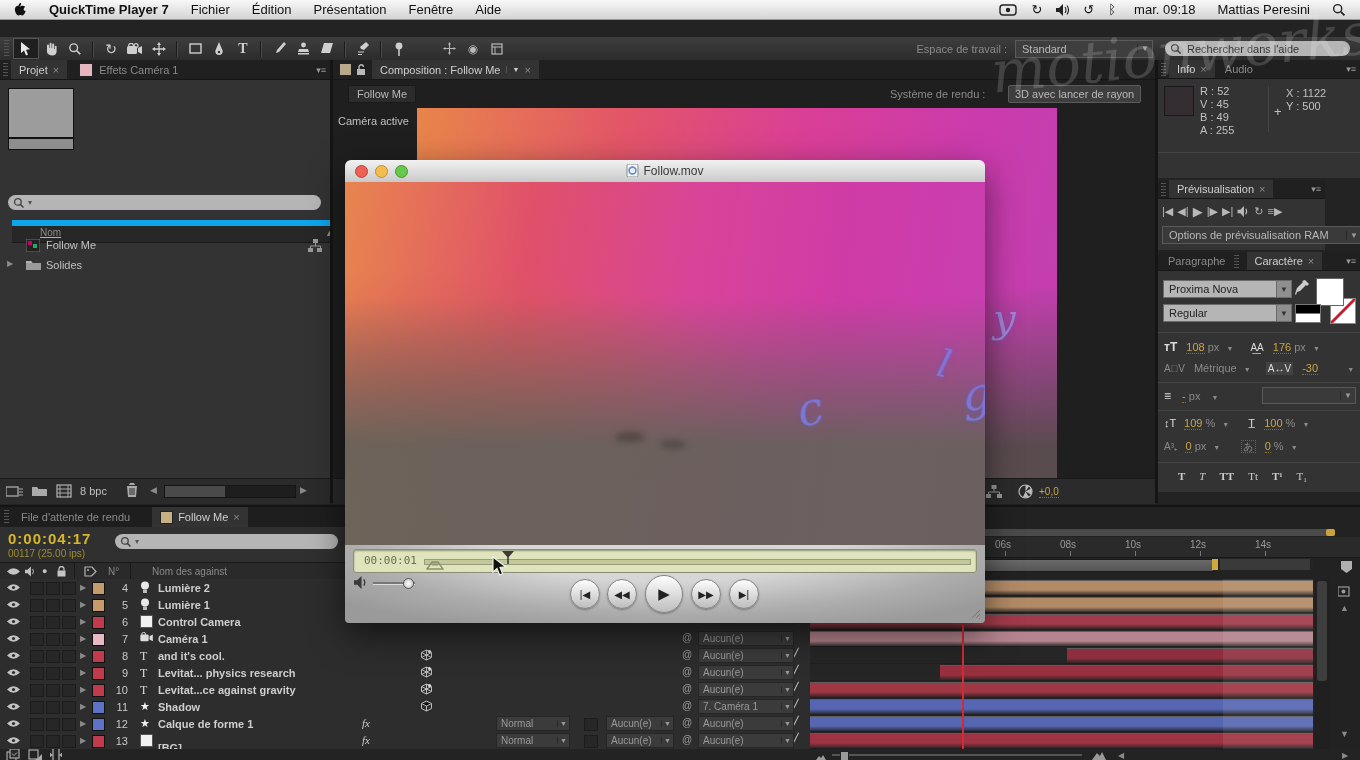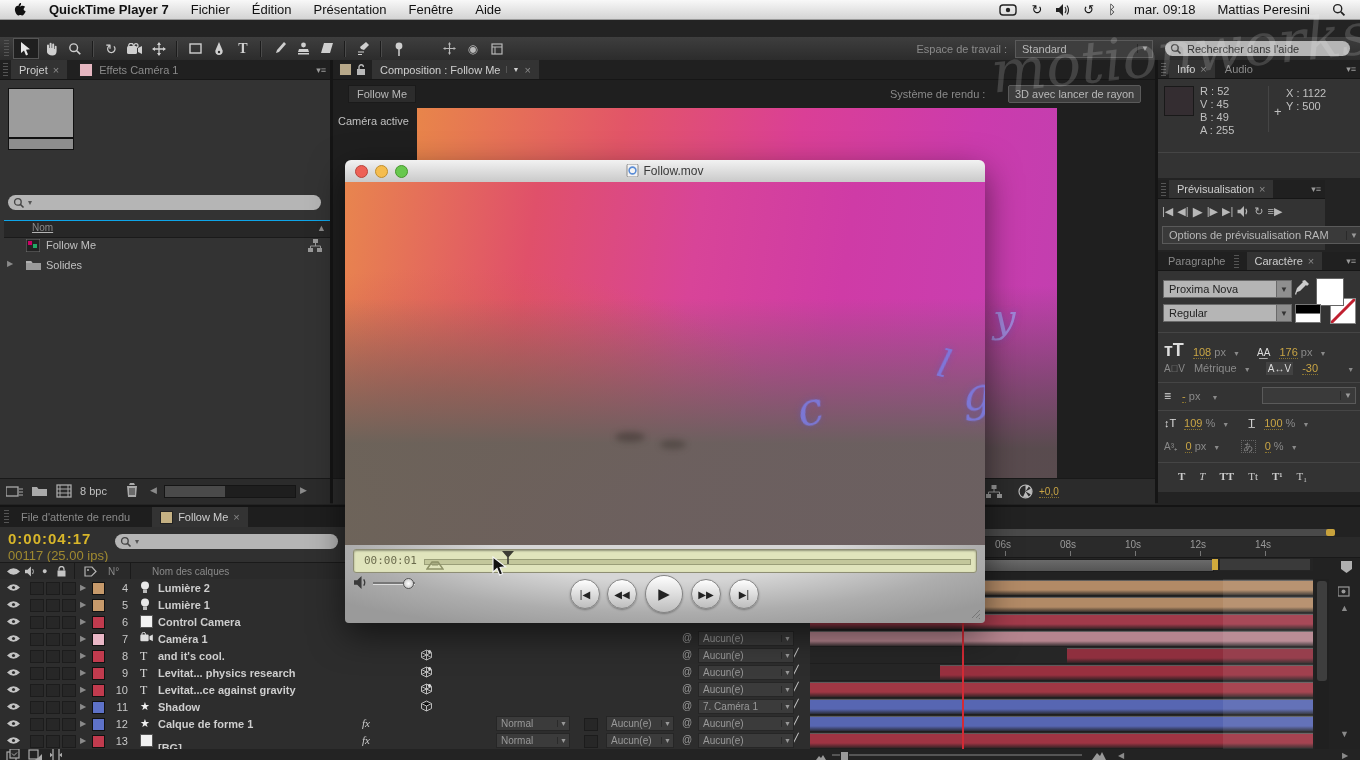--- a/index.html
+++ b/index.html
@@ -231,21 +231,21 @@
     </div>
     <div class="abs" style="left:8px;top:28px;width:64px;height:48px;background:#9c9c9c;border:1px solid #111;"></div>
     <div class="abs" style="left:8px;top:78px;width:64px;height:10px;background:#8e8e8e;border:1px solid #111;"></div>
     <div class="lsearch abs" style="left:8px;top:135px;width:308px;padding-left:5px;">
       <svg width="12" height="12" viewBox="0 0 16 16">
           <circle cx="6.5" cy="6.5" r="4.4" fill="none" stroke="#444" stroke-width="1.8"></circle>
           <line x1="10" y1="10" x2="14" y2="14" stroke="#444" stroke-width="2.2"></line>
         </svg>
       <span style="font-size:8px;color:#555;margin-left:3px;">▾</span>
     </div>
-    <div class="abs" style="left:4px;top:160px;width:330px;height:16px;background:#272727;border-top:1px solid #0ea5e9;border-bottom:1px solid #1a1a1a;text-decoration:underline;">
+    <div class="abs" style="left:12px;top:160px;width:330px;height:16px;background:#272727;border-top:6px solid #0ea5e9;border-bottom:1px solid #1a1a1a;text-decoration:underline;">
       <span class="hdr" style="margin-left:28px;">Nom</span>
       <span class="abs dim" style="right:8px;top:2px;font-size:9px;">▲</span>
     </div>
     <div class="abs" style="left:0;top:177px;width:330px;height:18px;">
       <svg class="abs" style="left:26px;top:2px;" width="14" height="13" viewBox="0 0 14 13">
           <rect width="14" height="13" fill="#222" stroke="#777"></rect>
           <rect x="2" y="2" width="4" height="4" fill="#c06"></rect>
           <rect x="7" y="5" width="4" height="4" fill="#2a6"></rect>
         </svg>
       <span class="abs txt" style="left:46px;top:2px;">Follow Me</span>
@@ -413,21 +413,21 @@
     <div class="abs" style="left:158px;top:26px;width:26px;height:26px;background:#fff;border:1px solid #666;"></div>
     <div class="ldd abs" style="left:5px;top:52px;width:122px;">
       <span>Regular</span>
         <span class="ar">▼</span>
     </div>
     <div class="abs" style="left:137px;top:52px;width:24px;height:8px;background:#000;border:1px solid #777;"></div>
     <div class="abs" style="left:137px;top:61px;width:24px;height:8px;background:#fff;border:1px solid #777;"></div>
     <div class="abs" style="left:0;top:80px;width:202px;height:1px;background:#454545;"></div>
 
     <div class="abs" style="left:6px;top:88px;width:196px;">
-      <span style="font-weight:bold;color:#ddd;font-size:18px;">ᴛT</span>
+      <span style="font-weight:bold;color:#ddd;font-size:12px;">ᴛT</span>
       <span class="yel" style="margin-left:6px;">108</span>
       <span class="dim">px</span>
       <span class="dim" style="font-size:7px;margin-left:4px;">▼</span>
       <span style="margin-left:14px;color:#ddd;font-size:10px;">A͟A</span>
       <span class="yel" style="margin-left:6px;">176</span>
       <span class="dim">px</span>
       <span class="dim" style="font-size:7px;margin-left:4px;">▼</span>
     </div>
     <div class="abs" style="left:6px;top:110px;width:196px;">
       <span class="dim" style="font-size:10px;">A⃡V</span>
@@ -488,21 +488,21 @@
       <div class="tab" style="height:20px;margin-left:14px;">
         <span style="width:11px;height:11px;background:#c5b183;border:1px solid #222;margin-right:5px;"></span>
         <span>Follow Me</span>
           <span class="x">×</span>
       </div>
       <span class="pmenu" style="margin-right:10px;">▾≡</span>
     </div>
 
     <div class="abs" style="left:0;top:20px;width:810px;height:35px;background:#303030;">
       <span class="abs" style="left:8px;top:3px;font-size:15px;font-weight:bold;color:#d8b62a;letter-spacing:1px;">0:00:04:17</span>
-      <span class="abs" style="left:8px;top:21px;font-size:13px;color:#a08a30;">00117 (25.00 ips)</span>
+      <span class="abs" style="left:8px;top:21px;font-size:10px;color:#a08a30;">00117 (25.00 ips)</span>
       <div class="lsearch abs" style="left:115px;top:7px;width:218px;padding-left:5px;">
         <svg width="12" height="12" viewBox="0 0 16 16">
             <circle cx="6.5" cy="6.5" r="4.4" fill="none" stroke="#444" stroke-width="1.8"></circle>
             <line x1="10" y1="10" x2="14" y2="14" stroke="#444" stroke-width="2.2"></line>
           </svg>
         <span style="font-size:8px;color:#555;margin-left:3px;">▾</span>
       </div>
     </div>
 
     <div class="abs" style="left:0;top:55px;width:810px;height:17px;background:#2a2a2a;border-top:1px solid #1a1a1a;border-bottom:1px solid #1a1a1a;">
@@ -518,21 +518,21 @@
           <rect x="0.5" y="4.5" width="8" height="6" fill="#c4c4c4"></rect>
           <path d="M2 4.5V3a2.5 2.5 0 015 0v1.5" fill="none" stroke="#c4c4c4" stroke-width="1.3"></path>
         </svg>
       <div class="abs" style="left:74px;top:0;width:1px;height:17px;background:#1a1a1a;"></div>
       <svg class="abs" style="left:84px;top:3px;" width="13" height="11" viewBox="0 0 13 11">
           <path fill="none" stroke="#b4b4b4" stroke-width="1.2" d="M1 1h7l4 4.5L7.5 10H1z"></path>
           <circle cx="4" cy="4" r="1" fill="#b4b4b4"></circle>
         </svg>
       <span class="abs hdr" style="left:108px;top:3px;">N°</span>
       <div class="abs" style="left:130px;top:0;width:1px;height:17px;background:#1a1a1a;"></div>
-      <span class="abs hdr" style="left:152px;top:3px;">Nom des calques</span>
+      <span class="abs hdr" style="left:152px;top:3px;">Nom des against</span>
       <span class="abs hdr" style="left:750px;top:3px;">-*-</span>
       <span class="abs hdr" style="left:774px;top:2px;">☼</span>
     </div>
 
     <div id="layer-rows" class="abs" style="left:0;top:72px;width:810px;height:170px;">
         <div class="lrow" style="top: 0px;">
           <span style="position:absolute;left:6px;top:4px;">
             <svg width="15" height="9" viewBox="0 0 15 9">
               <path d="M1 4.5Q7.5 -2 14 4.5 7.5 11 1 4.5Z" fill="#c4c4c4"></path>
               <circle cx="7.5" cy="4.5" r="1.6" fill="#2d2d2d"></circle>

